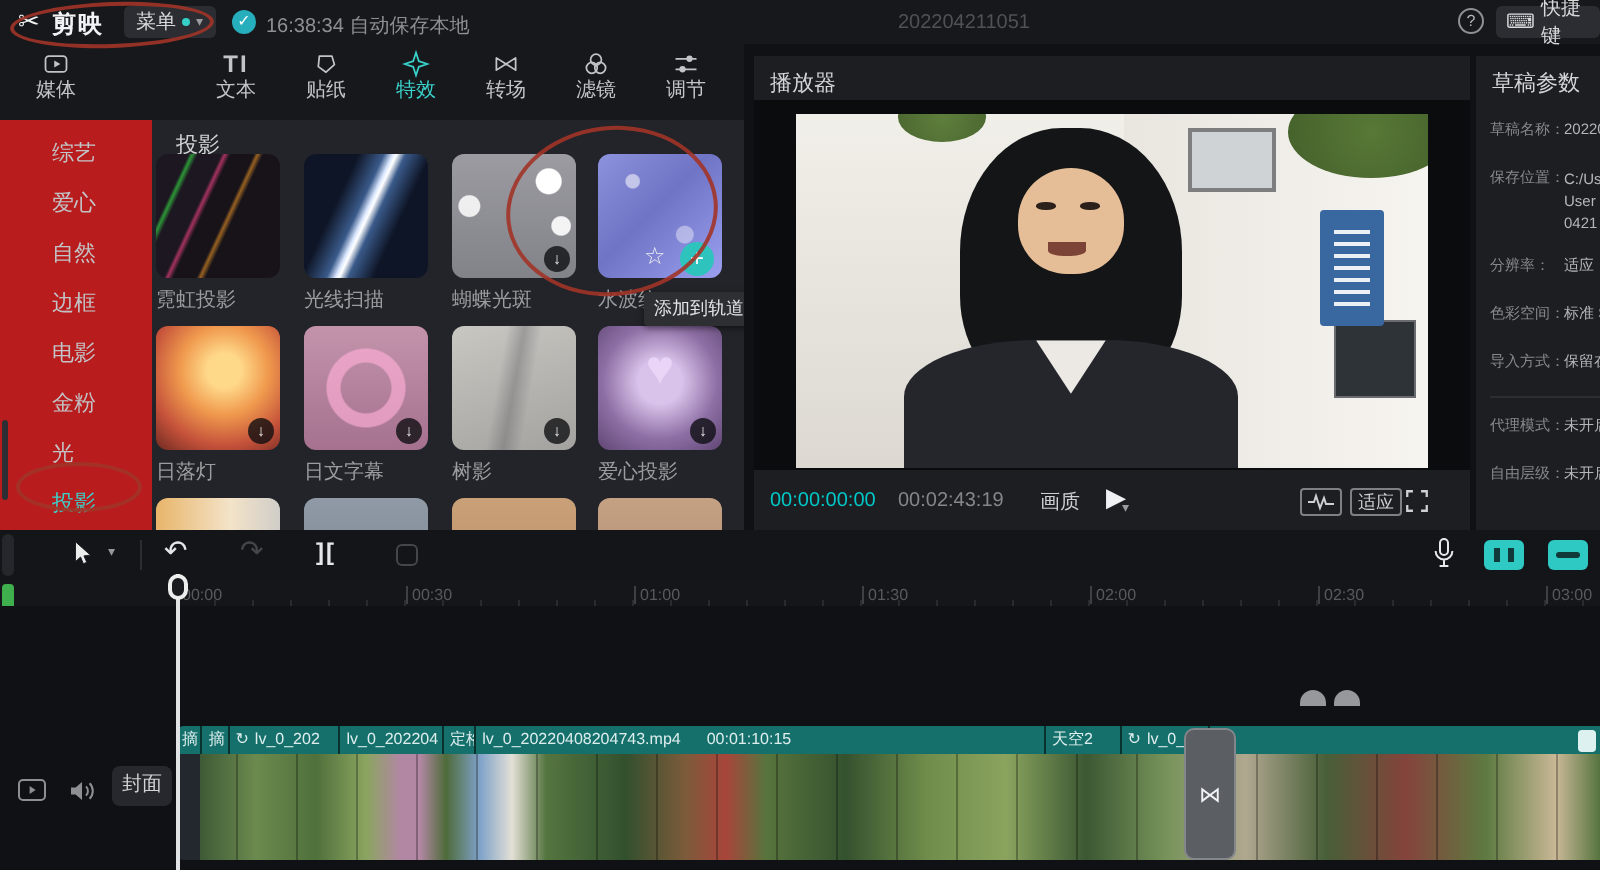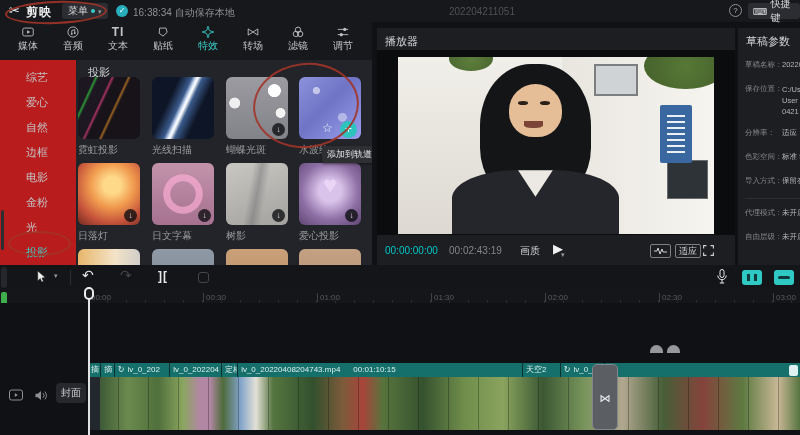--- a/index.html
+++ b/index.html
@@ -174,29 +174,20 @@
   </div>
 
   <div class="tabbar">
     <div class="tab t-0">
       <svg viewBox="0 0 16 16">
           <rect x="2" y="3.5" width="12" height="9" rx="2" fill="none" stroke="currentColor"></rect>
           <path d="M7 6l3.5 2L7 10z" fill="currentColor"></path>
         </svg>
       <span class="tab-label">媒体</span>
     </div>
-    <div class="tab t-1">
-      <svg viewBox="0 0 16 16">
-          <circle cx="8" cy="8" r="5.8" fill="none" stroke="currentColor"></circle>
-          <path d="M6.6 10.2V6.3l3.4-1v4" fill="none" stroke="currentColor"></path>
-          <circle cx="6.6" cy="10.2" r="1" fill="currentColor"></circle>
-          <circle cx="10" cy="9.3" r="1" fill="currentColor"></circle>
-        </svg>
-      <span class="tab-label">音频</span>
-    </div>
     <div class="tab t-2">
       <span class="ti-text">TI</span>
       <span class="tab-label">文本</span>
     </div>
     <div class="tab t-4 active">
       <svg viewBox="0 0 16 16">
           <path d="M8 1.5l1.6 4.9L14.5 8l-4.9 1.6L8 14.5 6.4 9.6 1.5 8l4.9-1.6z" fill="none" stroke="currentColor"></path>
         </svg>
       <span class="tab-label">特效</span>
     </div>

